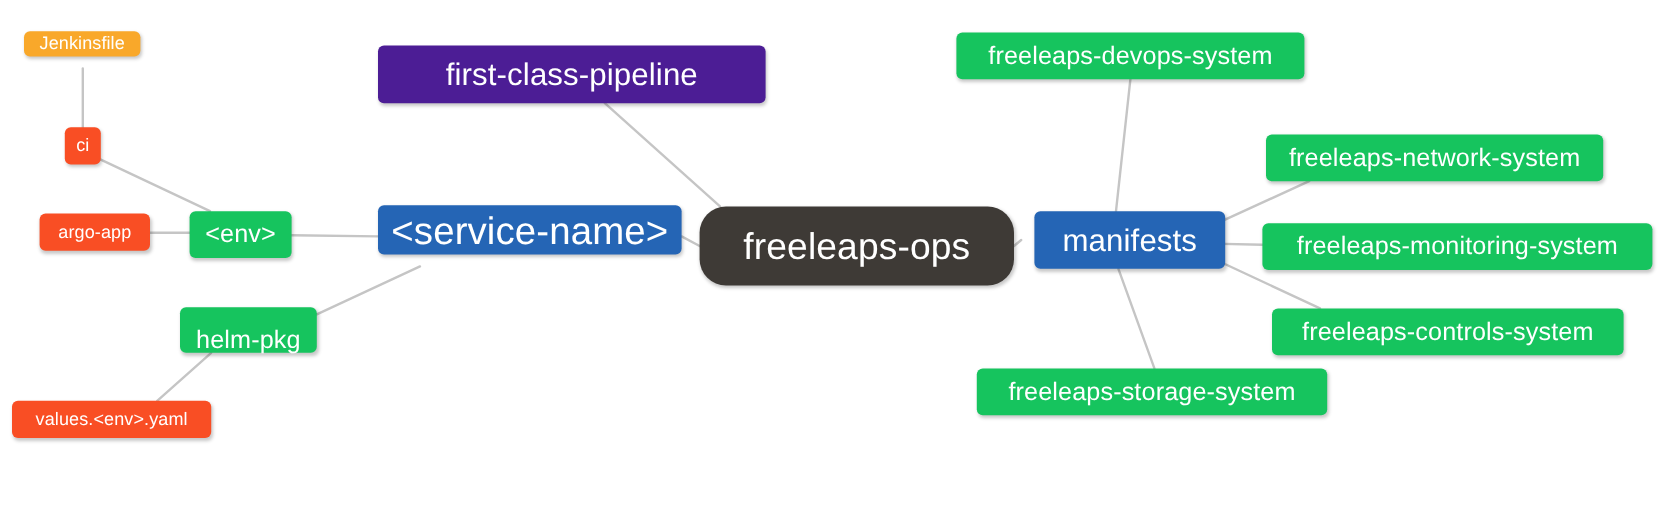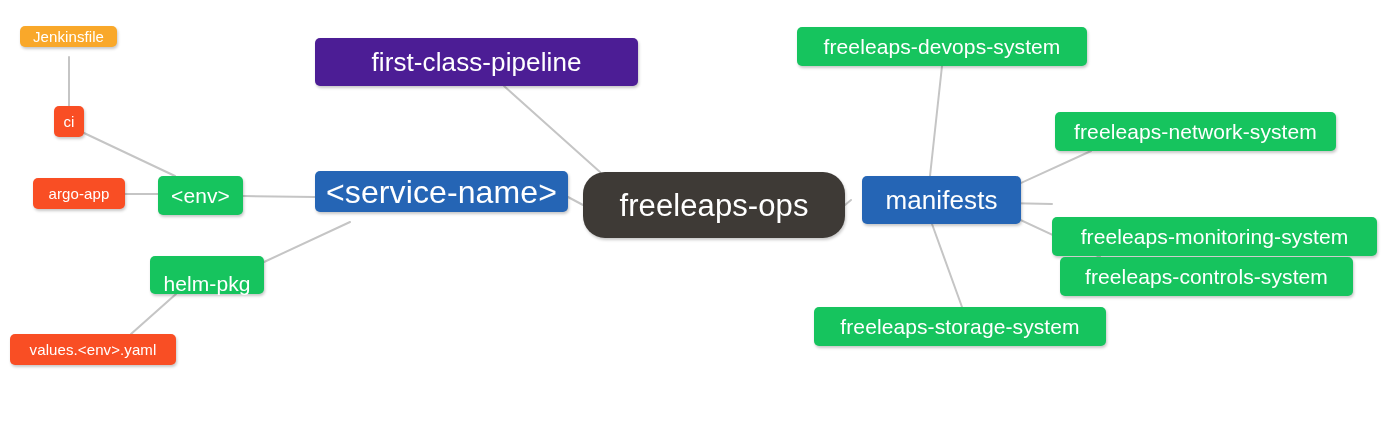--- a/index.html
+++ b/index.html
@@ -82,21 +82,21 @@
       </div>
       <div class="node" style="left: 150px; top: 256px; width: 114px; height: 38px; background: rgb(22, 196, 94); color: rgb(255, 255, 255); font-size: 21px; align-items: flex-end;">
         <span class="node-label">helm-pkg</span>
       </div>
       <div class="node" style="left: 797px; top: 27px; width: 290px; height: 39px; background: rgb(22, 196, 94); color: rgb(255, 255, 255); font-size: 21px;">
         <span class="node-label">freeleaps-devops-system</span>
       </div>
       <div class="node" style="left: 1055px; top: 112px; width: 281px; height: 39px; background: rgb(22, 196, 94); color: rgb(255, 255, 255); font-size: 21px;">
         <span class="node-label">freeleaps-network-system</span>
       </div>
-      <div class="node" style="left: 1052px; top: 186px; width: 325px; height: 39px; background: rgb(22, 196, 94); color: rgb(255, 255, 255); font-size: 21px; margin-top: 31px;">
+      <div class="node" style="left: 1052px; top: 186px; width: 325px; height: 39px; background: rgb(22, 196, 94); color: rgb(255, 255, 255); font-size: 21px;">
         <span class="node-label">freeleaps-monitoring-system</span>
       </div>
       <div class="node" style="left: 1060px; top: 257px; width: 293px; height: 39px; background: rgb(22, 196, 94); color: rgb(255, 255, 255); font-size: 21px;">
         <span class="node-label">freeleaps-controls-system</span>
       </div>
       <div class="node" style="left: 814px; top: 307px; width: 292px; height: 39px; background: rgb(22, 196, 94); color: rgb(255, 255, 255); font-size: 21px;">
         <span class="node-label">freeleaps-storage-system</span>
       </div>
       <div class="node" style="left: 20px; top: 26px; width: 97px; height: 21px; background: rgb(249, 168, 42); color: rgb(255, 255, 255); font-size: 15px;">
         <span class="node-label">Jenkinsfile</span>

